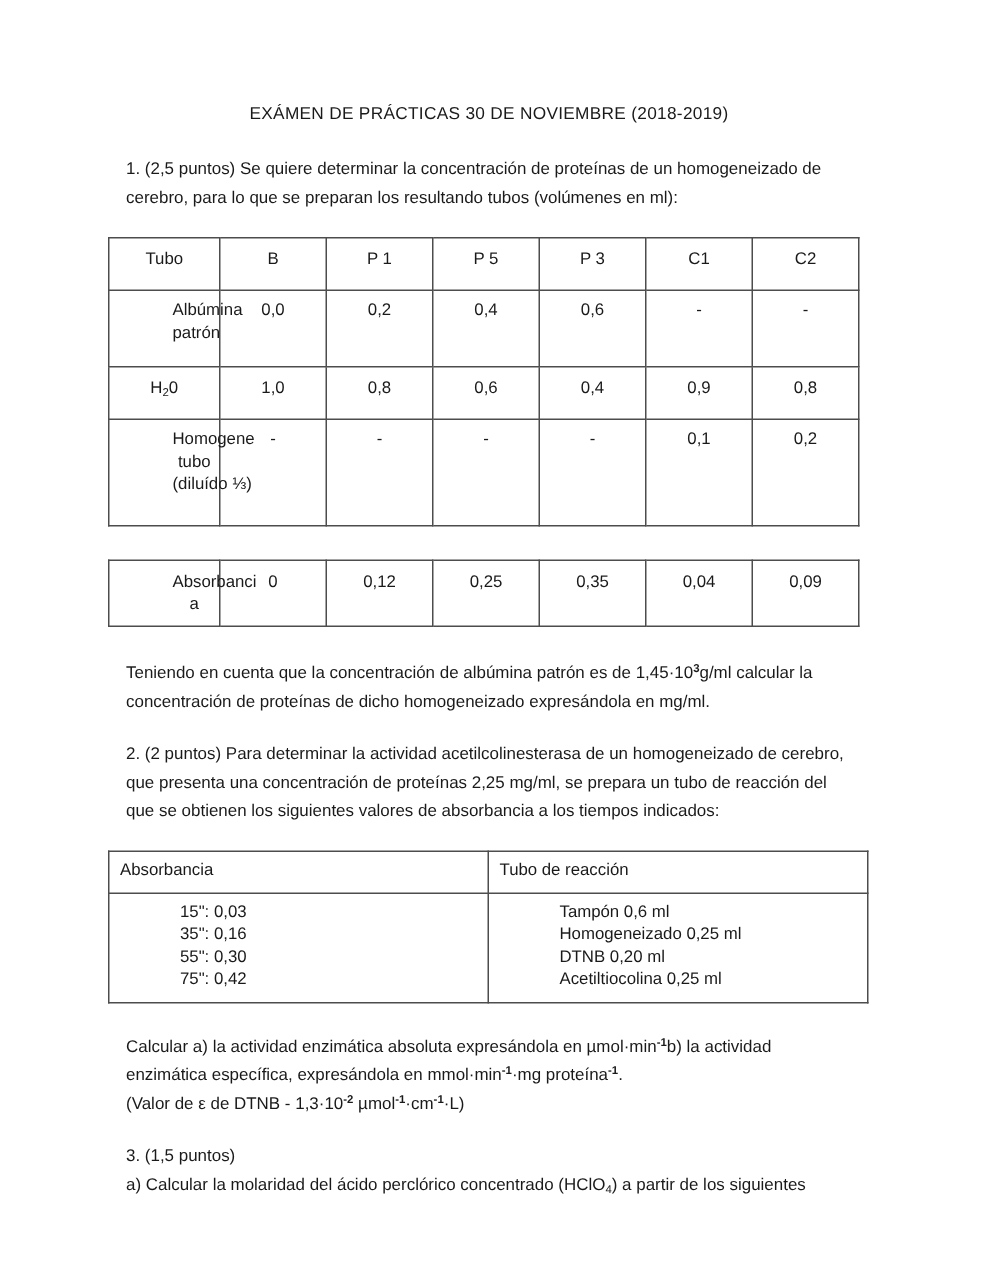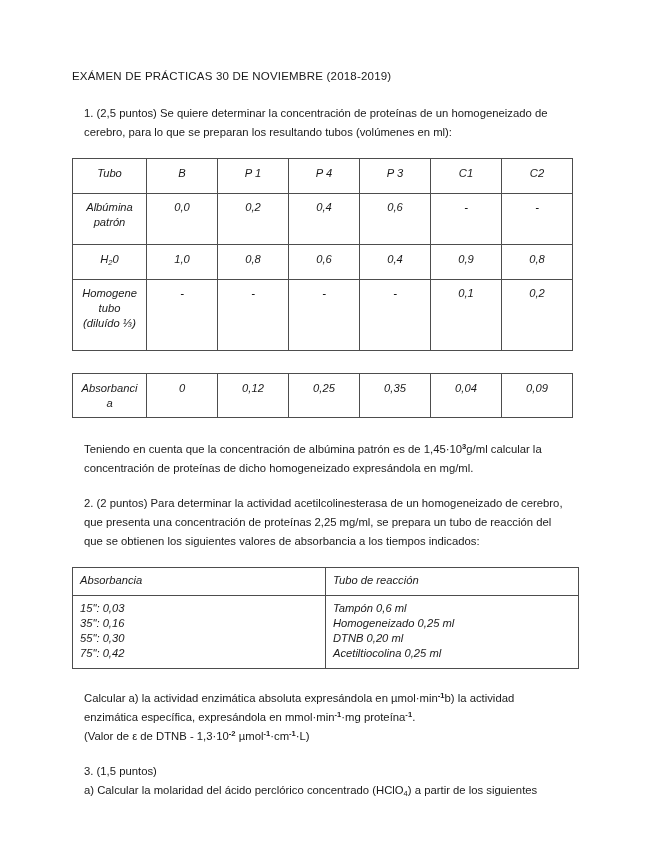--- a/index.html
+++ b/index.html
@@ -29,20 +29,21 @@
     left: 72px;
     top: 68px;
     width: 508px;
   }
   .doc-title {
     font-size: 11.5px;
     line-height: 16px;
     letter-spacing: 0.2px;
     margin: 0 0 20px 0;
     white-space: nowrap;
+    text-align: center;
   }
   p.para {
     font-size: 11.3px;
     line-height: 19px;
     margin: 0 0 16px 12px;
     text-align: left;
   }
   sup, sub {
     font-size: 7.6px;
     line-height: 0;
@@ -50,21 +51,20 @@
   }
   sup { vertical-align: 4px; }
   sub { vertical-align: -2px; }
   sup.light, sub.light { font-weight: normal; }
 
   table.grid {
     border-collapse: collapse;
     table-layout: fixed;
     font-size: 11.2px;
     margin: 0;
-    font-style: italic;
   }
   table.grid td {
     border: 1px solid #4d4d4d;
     text-align: center;
     vertical-align: top;
     padding: 6px 2px 6px 2px;
     line-height: 15px;
   }
   
   #table-tubos {
@@ -97,21 +97,21 @@
   }
   #table-reaccion col.c1 { width: 253px; }
   #table-reaccion col.c2 { width: 253px; }
   #table-reaccion td {
     text-align: left;
     padding: 5px 6px 5px 7px;
     line-height: 15px;
   }
   #table-reaccion td.head { height: 17px; }
   #table-reaccion td.body { height: 62px; }
-  .cell-lines div { white-space: nowrap; }
+  .cell-lines div { white-space: nowrap; margin-left: 40px; }
   .nowrap { white-space: nowrap; }
 </style>
 </head>
 <body>
 
 <div class="page">
   <div class="content">
 
     <div class="doc-title">EXÁMEN DE PRÁCTICAS 30 DE NOVIEMBRE (2018-2019)</div>
 
@@ -128,21 +128,21 @@
           <col class="val">
           <col class="val">
           <col class="val">
           <col class="val">
       </colgroup>
       <tbody>
         <tr class="r-head">
           <td>Tubo</td>
           <td>B</td>
           <td>P 1</td>
-          <td>P 4</td>
+          <td>P 5</td>
           <td>P 3</td>
           <td>C1</td>
           <td>C2</td>
         </tr>
         <tr class="r-alb">
           <td class="cell-lines">
             <div>Albúmina</div>
             <div>patrón</div>
           </td>
           <td>0,0</td>

